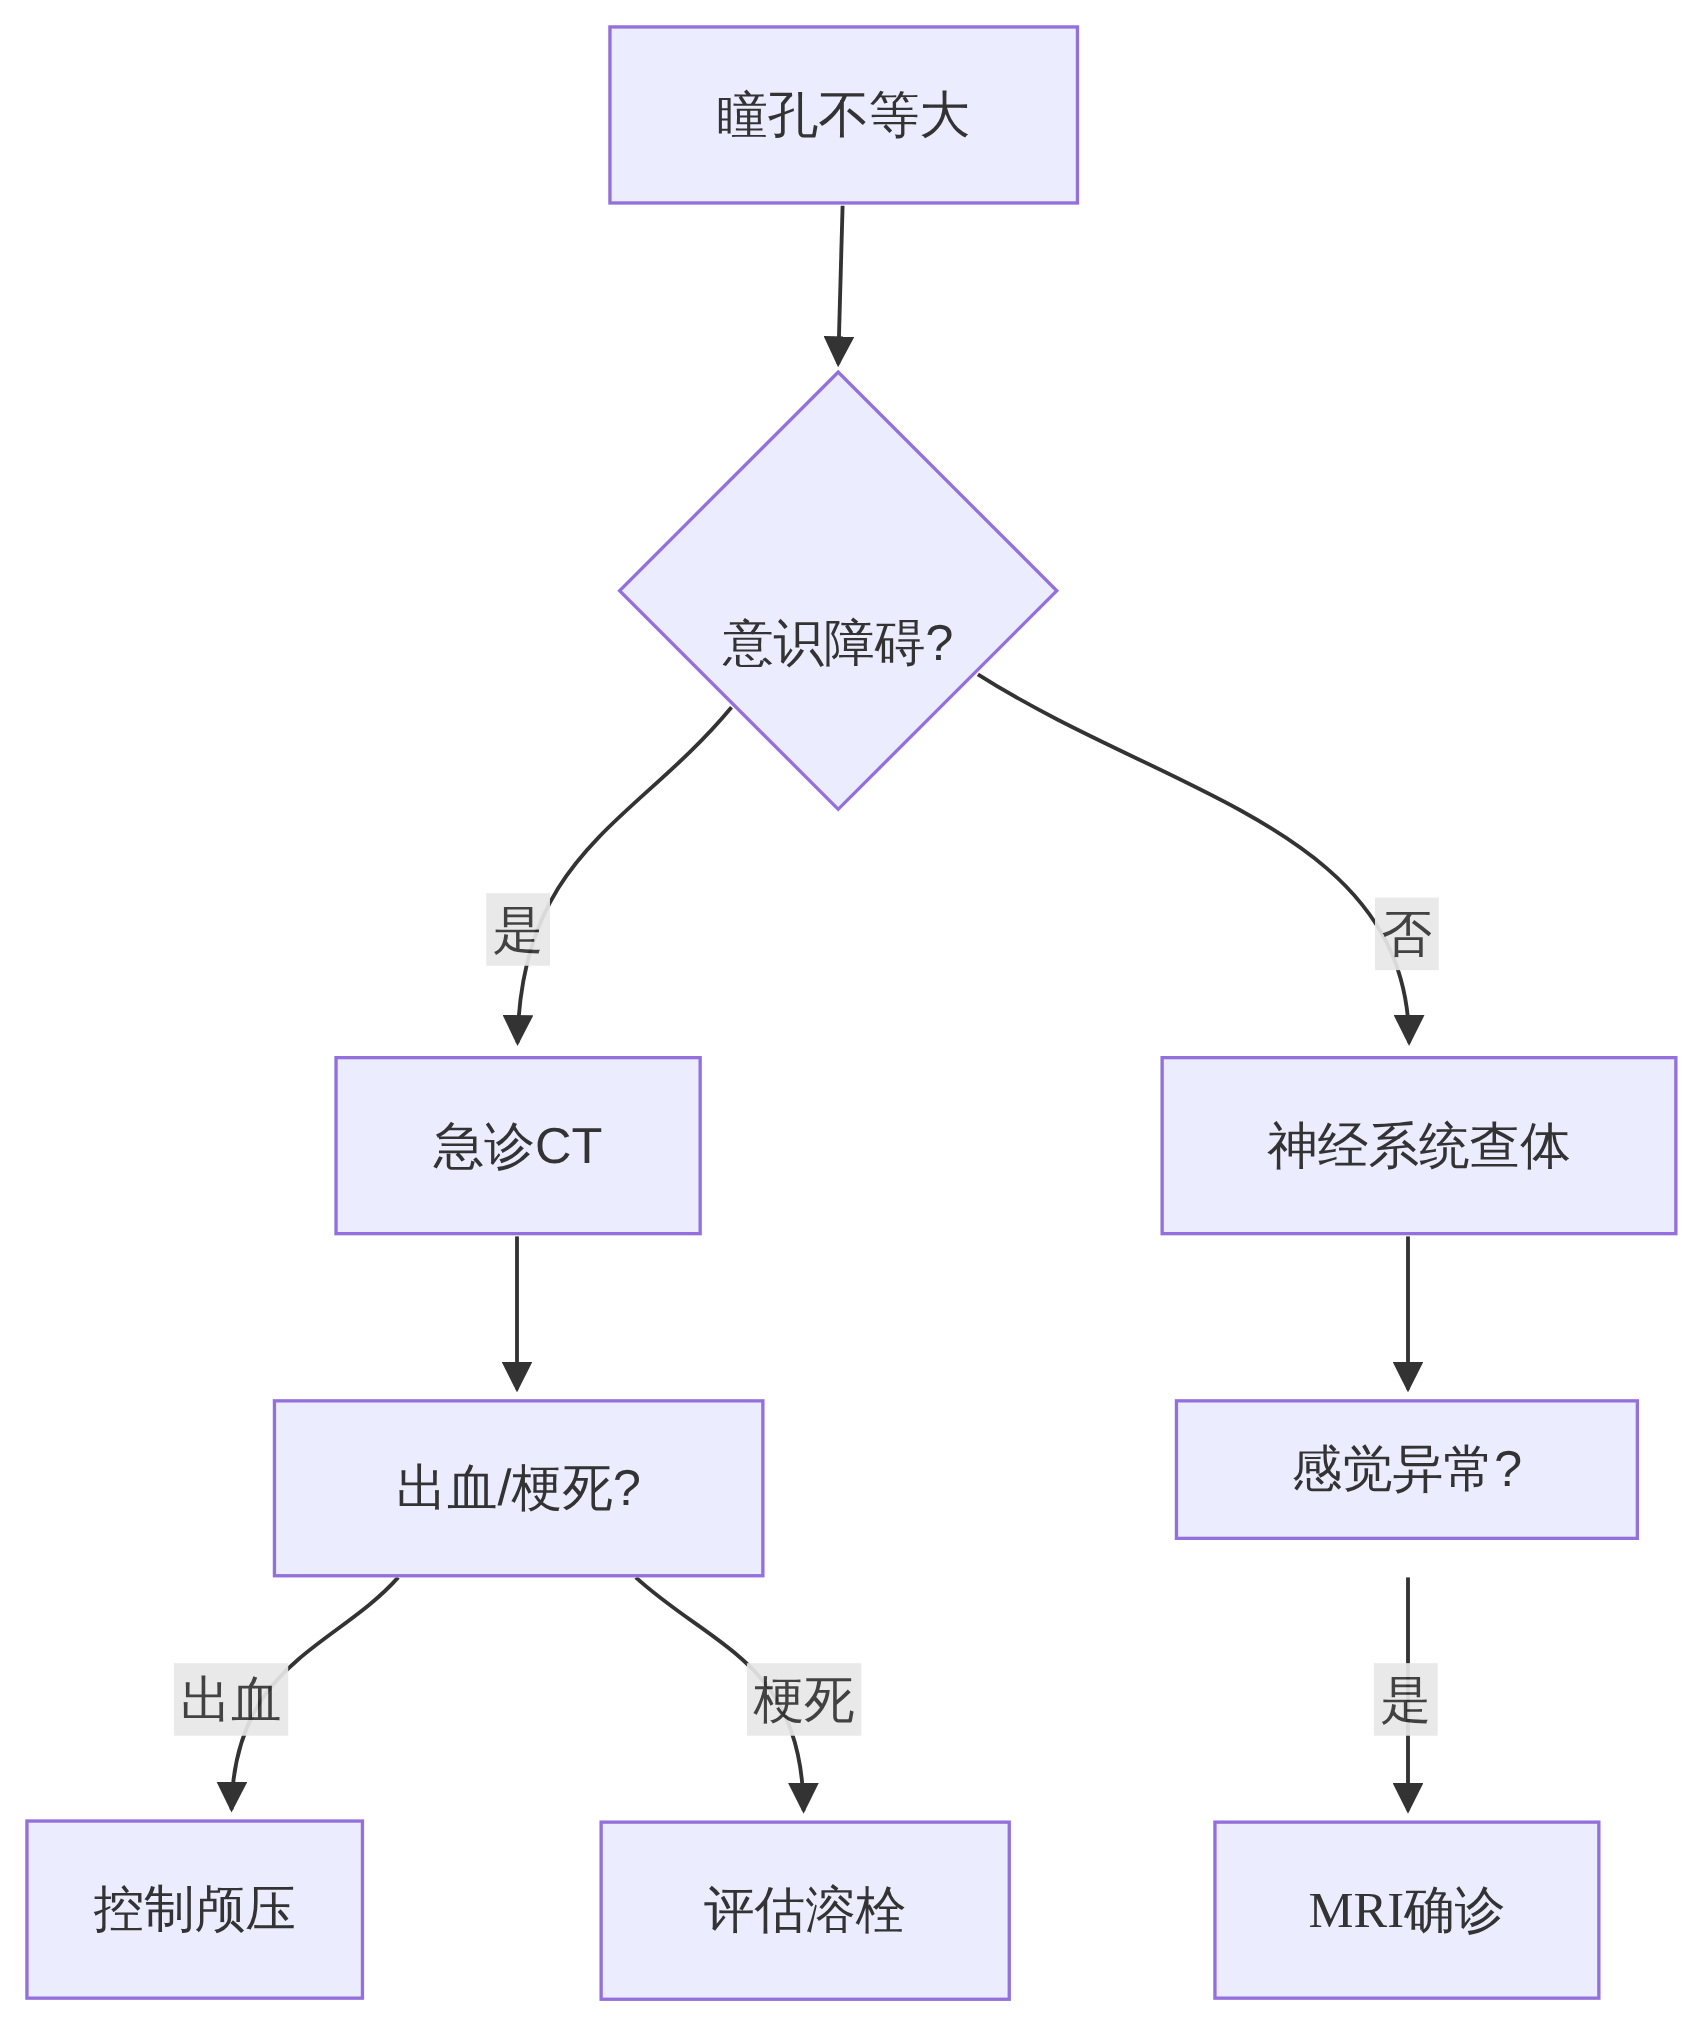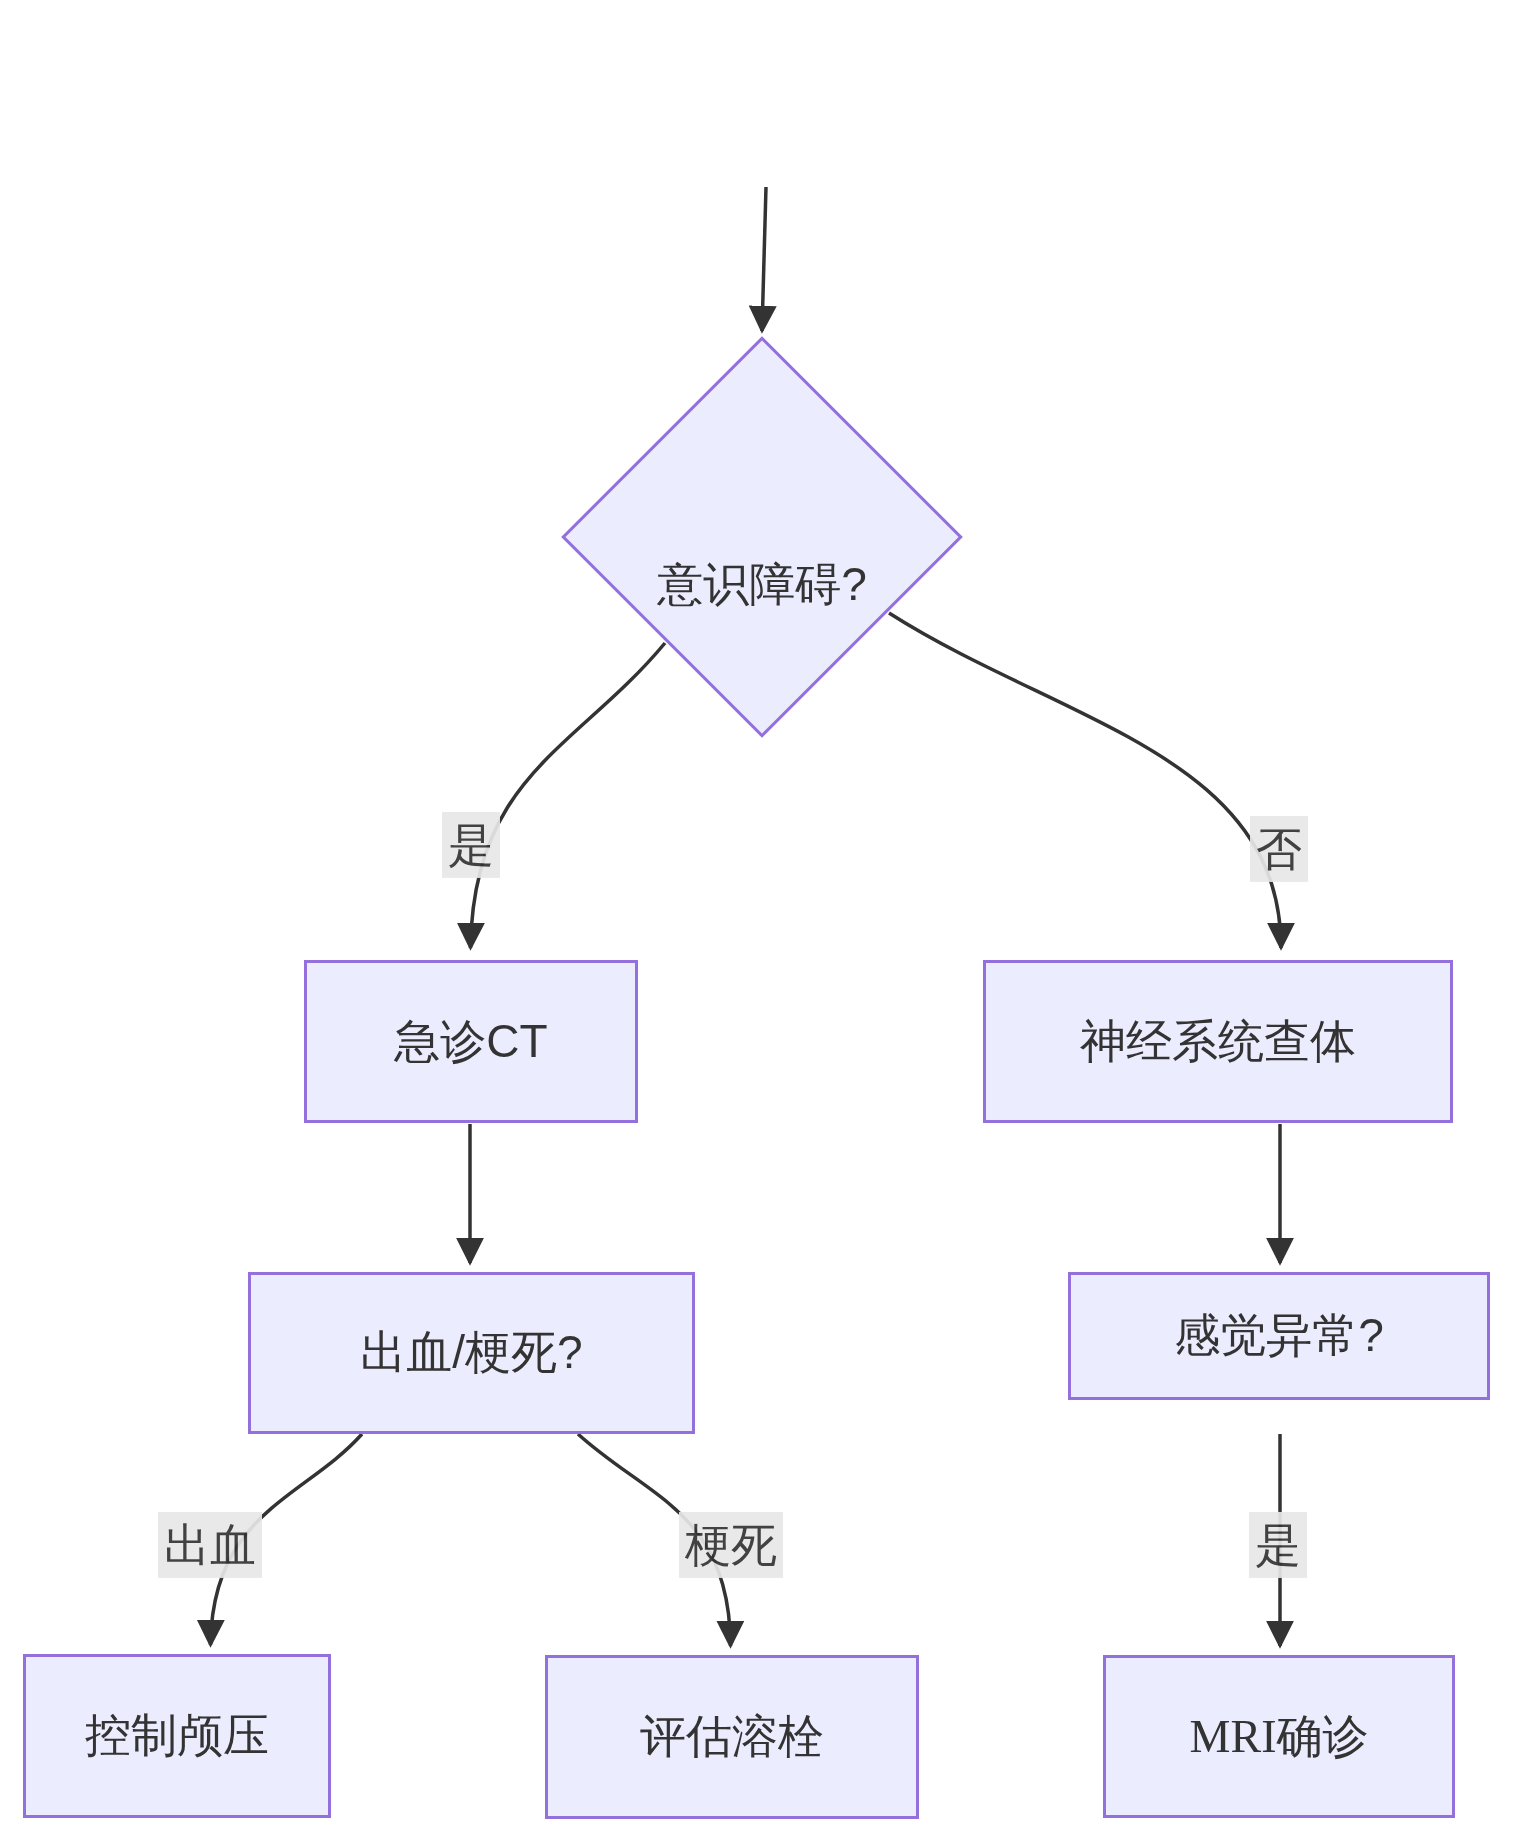--- a/index.html
+++ b/index.html
@@ -81,21 +81,21 @@
     line-height: 1.35;
     padding: 2px 6px;
     white-space: nowrap;
     color: var(--text, #333333);
     z-index: 4;
     text-align: center;
   }
   
   .node-a { left: 553px; top: 23px;   width: 428px; height: 163px; }
   .node-c { left: 304px; top: 960px;  width: 334px; height: 163px; }
-  .node-d { left: 983px;top: 960px;  width: 470px; height: 163px; justify-content: center; }
+  .node-d { left: 1055px;top: 960px;  width: 470px; height: 163px; justify-content: center; }
   .node-e { left: 248px; top: 1272px; width: 447px; height: 162px; }
   .node-f { left: 1068px;top: 1272px; width: 422px; height: 128px; }
   .node-g { left: 23px;  top: 1654px; width: 308px; height: 164px; }
   .node-h { left: 545px; top: 1655px; width: 374px; height: 164px; }
   .node-i { left: 1103px;top: 1655px; width: 352px; height: 163px; font-family: Liberation Serif, serif; }
   .label-yes-left  { left: 471px;  top: 845px;  }
   .label-no-right  { left: 1279px; top: 849px;  }
   .label-hemorrhage{ left: 210px;  top: 1545px; }
   .label-infarct   { left: 731px;  top: 1545px; }
   .label-yes-right { left: 1278px; top: 1545px; }
@@ -114,20 +114,23 @@
     <path class="edge-path" d="M 766 187 L 762 331" marker-end="url(#arrowhead)"></path>
     <path class="edge-path" d="M 665 643 C 578 748 473 775 470.5 948" marker-end="url(#arrowhead)"></path>
     <path class="edge-path" d="M 889 613 C 1060 722 1281 755 1281 948" marker-end="url(#arrowhead)"></path>
     <path class="edge-path" d="M 470 1124 L 470 1263" marker-end="url(#arrowhead)"></path>
     <path class="edge-path" d="M 1280 1124 L 1280 1263" marker-end="url(#arrowhead)"></path>
     <path class="edge-path" d="M 362 1434 C 305 1498 212 1512 210.5 1645" marker-end="url(#arrowhead)"></path>
     <path class="edge-path" d="M 578 1434 C 648 1498 730 1512 730.5 1646" marker-end="url(#arrowhead)"></path>
     <path class="edge-path" d="M 1280 1434 L 1280 1646" marker-end="url(#arrowhead)"></path>
   </svg>
 
+  <div class="node node-a">
+    <span>瞳孔不等大</span>
+  </div>
 
   <div class="diamond-shape"></div>
   <div class="diamond-label">意识障碍?</div>
 
   <div class="node node-c">
     <span>急诊CT</span>
   </div>
 
   <div class="node node-d">
     <span>神经系统查体</span>

